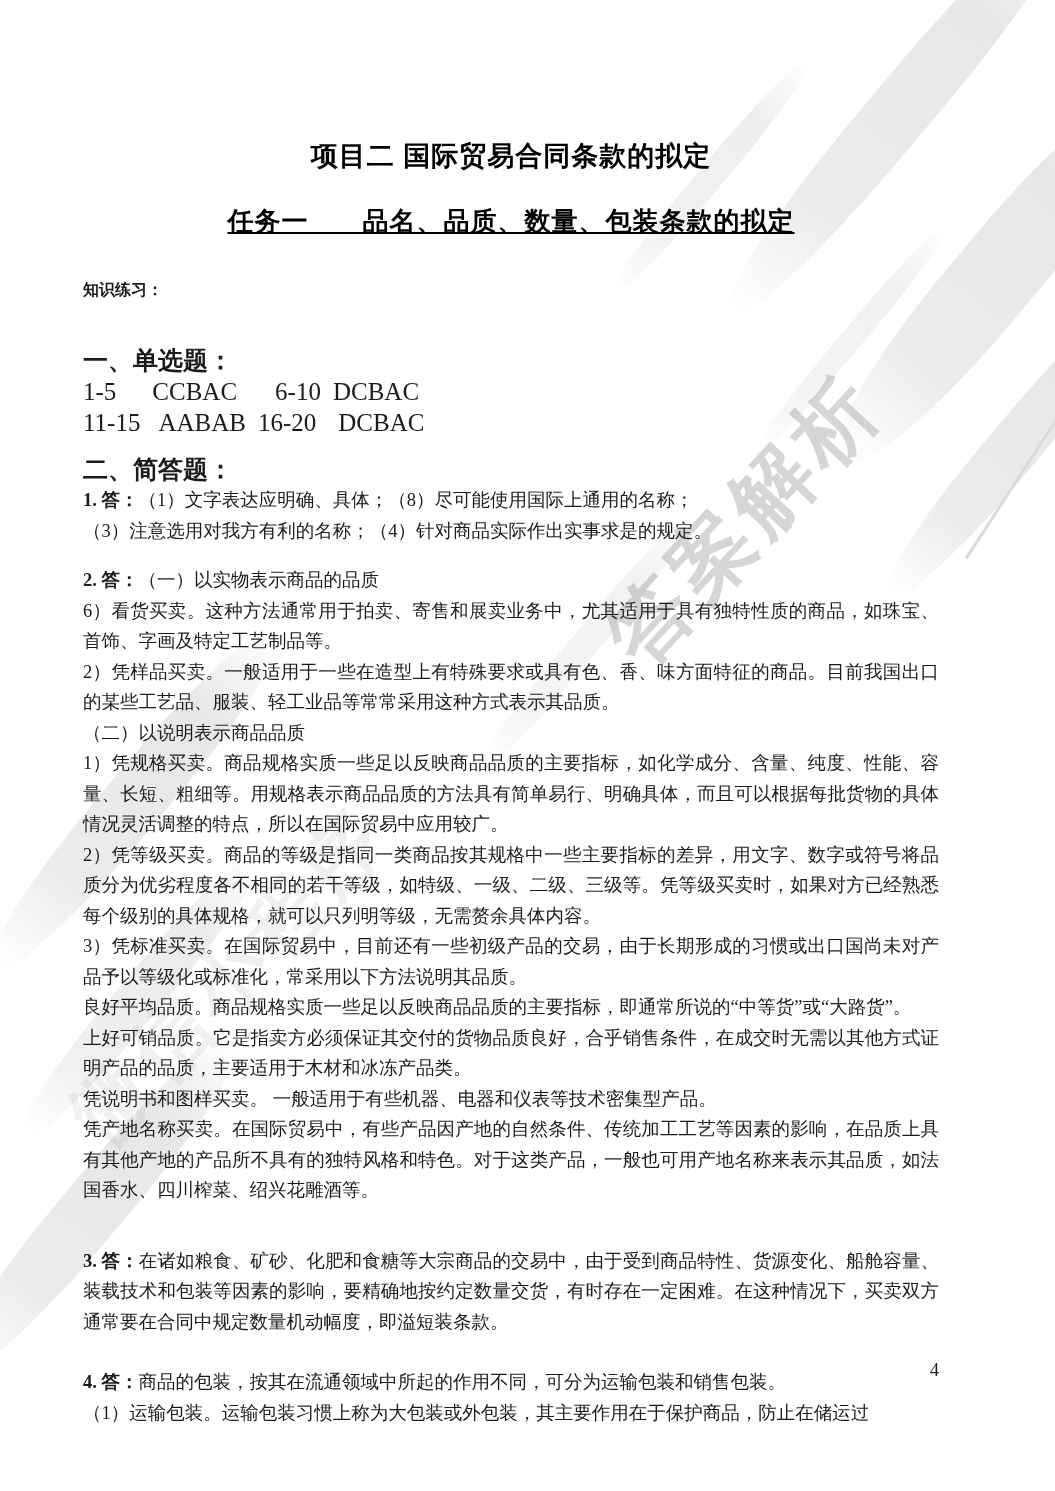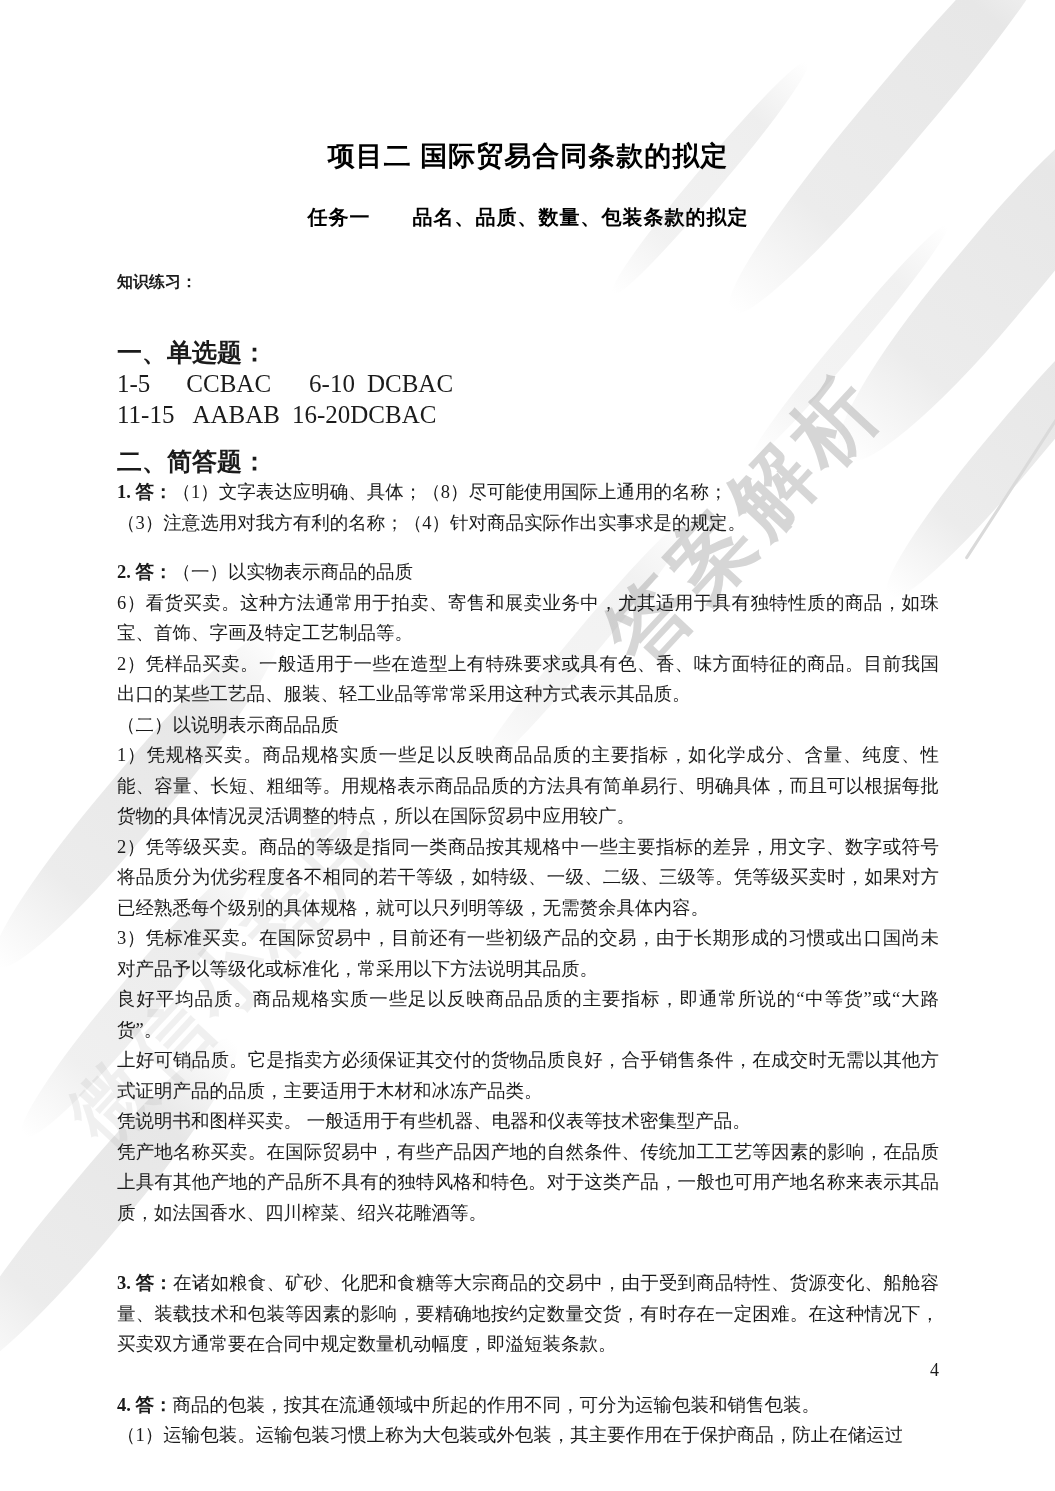--- a/index.html
+++ b/index.html
@@ -25,39 +25,39 @@
   .s9 { left:420px;  top:630px;  width:330px; height:28px; opacity:.55; }
   .sline { position:absolute; left:1012px; top:398px; width:3px; height:175px;
            background:#dadada; transform:rotate(33deg); border-radius:2px; }
   .wm-t {
     position:absolute; font-family:"Liberation Sans","DejaVu Sans",sans-serif;
     font-weight:700; transform:rotate(-47deg); color:#9f9f9f; white-space:nowrap;
   }
   .wm1 { left:565px; top:465px; font-size:82px; letter-spacing:8px; opacity:.42; }
   .wm2 { left:20px;  top:925px; font-size:78px; letter-spacing:6px; opacity:.15; }
   
-  .content { position:relative; z-index:2; padding:138px 116px 0 117px; }
+  .content { position:relative; z-index:2; padding:138px 116px 0 83px; }
   .doc-title {
     margin:0; text-align:center; font-weight:700; color:#000;
     font-family:"Liberation Sans","DejaVu Sans",sans-serif;
     font-size:27px; letter-spacing:1px;
   }
   .doc-subtitle {
     margin:30px 0 0; text-align:center; font-weight:700; color:#000;
     font-family:"Liberation Sans","DejaVu Sans",sans-serif;
-    font-size:20px; letter-spacing:1px;
+    font-size:26px; letter-spacing:1px;text-decoration:underline;
   }
   .kp-label { margin-top:38px; font-weight:700; font-size:16px; line-height:26px; }
   .sec-heading { font-weight:700; font-size:25px; line-height:31px; }
   .mc-heading { margin-top:42px; }
   .sa-heading { margin-top:16px; }
   .mc-row { font-size:25px; line-height:31px; }
   .mc-row span { display:inline-block; }
   .m36 { margin-right:36px; } .m38 { margin-right:38px; } .m12 { margin-right:12px; }
-  .m18 { margin-right:18px; } .m22 { }
+  .m18 { margin-right:18px; } .m22 { margin-right:22px; }
   .para { font-size:18.5px; line-height:30.5px; text-align:justify; }
   .b { font-weight:700; }
   .item2 { margin-top:19px; }
   .item3 { margin-top:40px; }
   .item4 { margin-top:30px; }
   .pageno { position:absolute; z-index:2; top:1360px; right:116px; font-size:18px; }
 </style>
 </head>
 <body>
 

